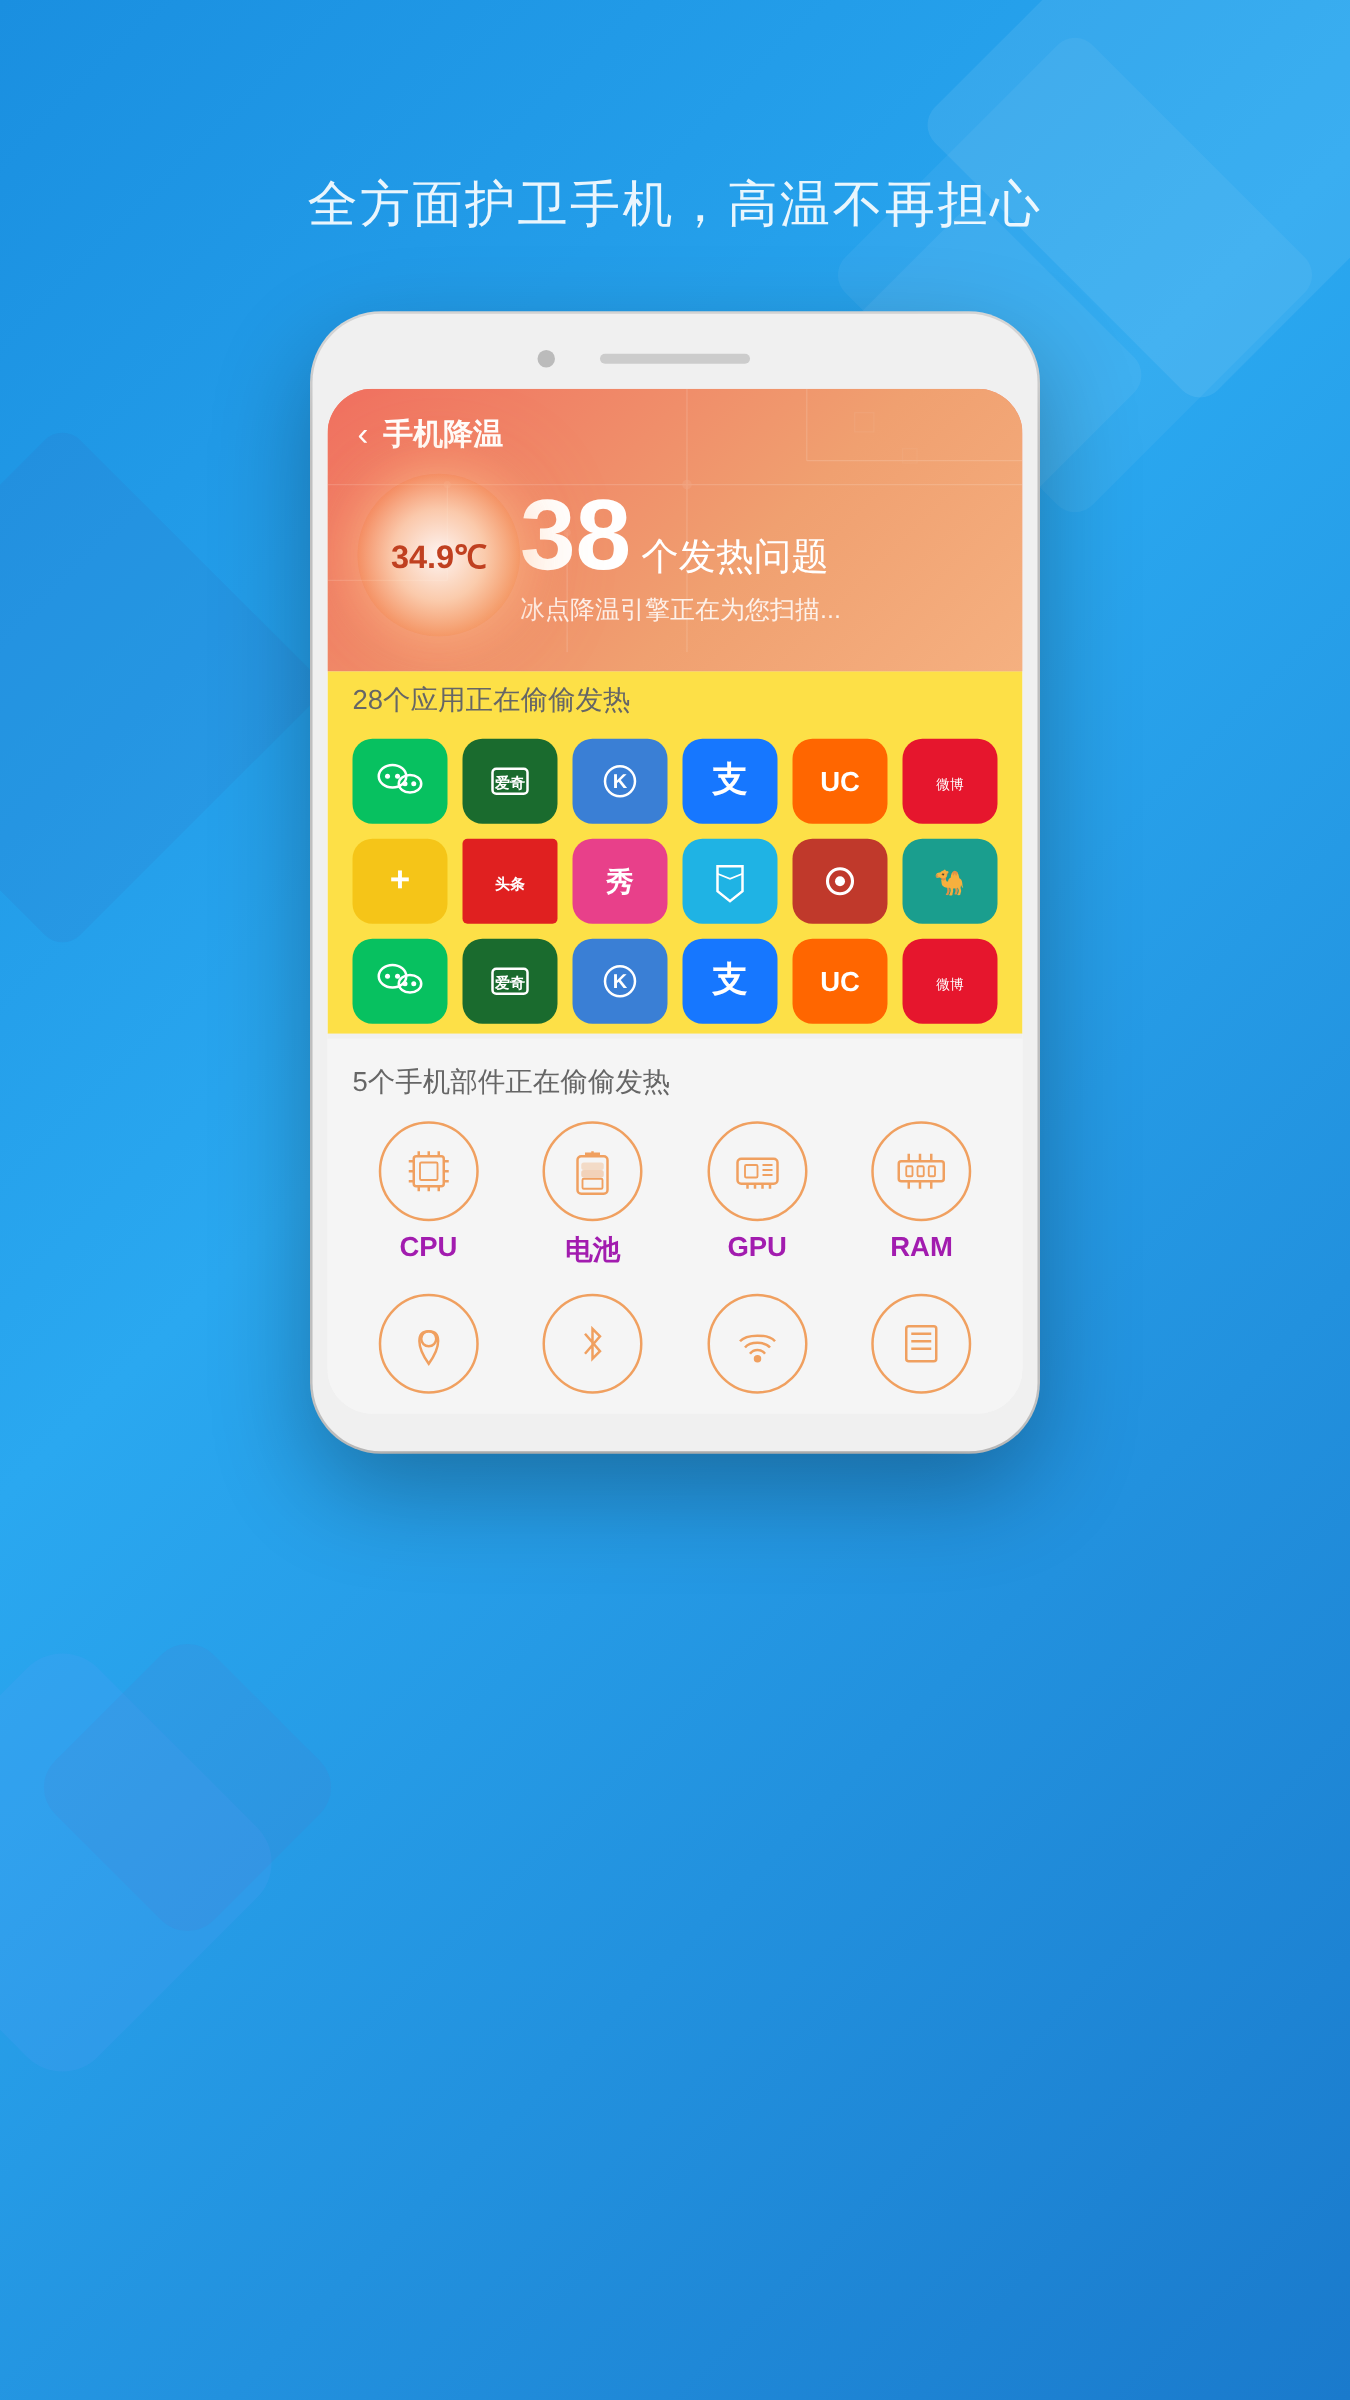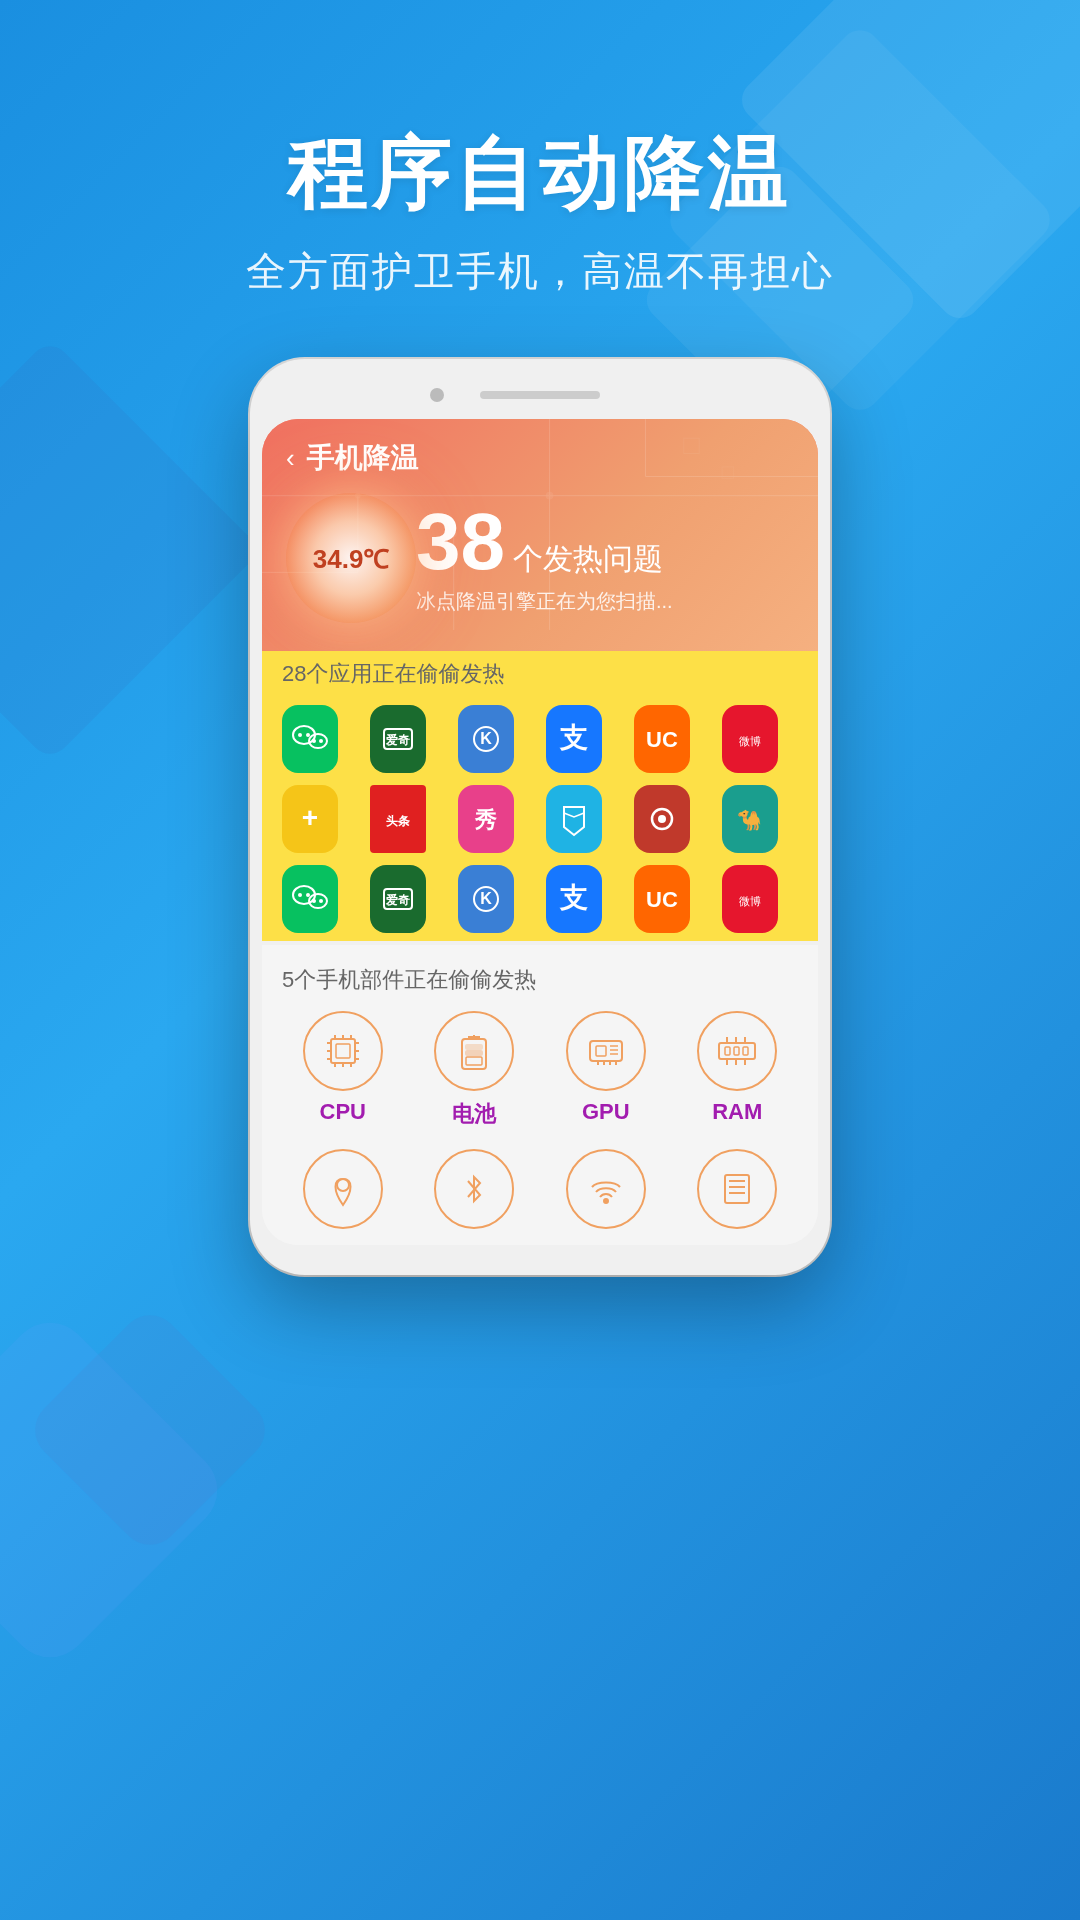--- a/index.html
+++ b/index.html
@@ -121,21 +121,21 @@
       position: relative;
       z-index: 2;
       margin-bottom: 16px;
     }
     .back-arrow {
       font-size: 26px;
       color: #fff;
       margin-right: 12px;
     }
     .app-nav-title {
-      font-size: 28px;
+      font-size: 24px;
       font-weight: 600;
       color: #fff;
     }
     .app-content-row {
       display: flex;
       align-items: center;
       position: relative;
       z-index: 2;
     }
     .temp-circle {
@@ -190,21 +190,21 @@
       font-size: 22px;
       color: #666;
       margin-bottom: 16px;
     }
     .apps-grid {
       display: grid;
       grid-template-columns: repeat(6, 1fr);
       gap: 12px;
     }
     .app-icon {
-      width: 56px;
+      width: 76px;
       height: 68px;
       border-radius: 16px;
       display: flex;
       align-items: center;
       justify-content: center;
       font-size: 32px;
     }
 
     
     .components-section {
@@ -274,21 +274,20 @@
 <div class="bg">
   <div class="bg-shape s1"></div>
   <div class="bg-shape s2"></div>
   <div class="bg-shape s3"></div>
   <div class="bg-shape s4"></div>
   <div class="bg-shape s5"></div>
   <div class="bg-shape s6"></div>
 </div>
 
 <div class="hero">
-  <div class="hero-title">程序自动降温</div>
   <div class="hero-subtitle">全方面护卫手机，高温不再担心</div>
 </div>
 
 <div class="phone-wrapper">
   <div class="phone">
     <div class="phone-notch-area">
       <div class="phone-camera"></div>
       <div class="phone-speaker"></div>
     </div>
     <div class="phone-screen">

